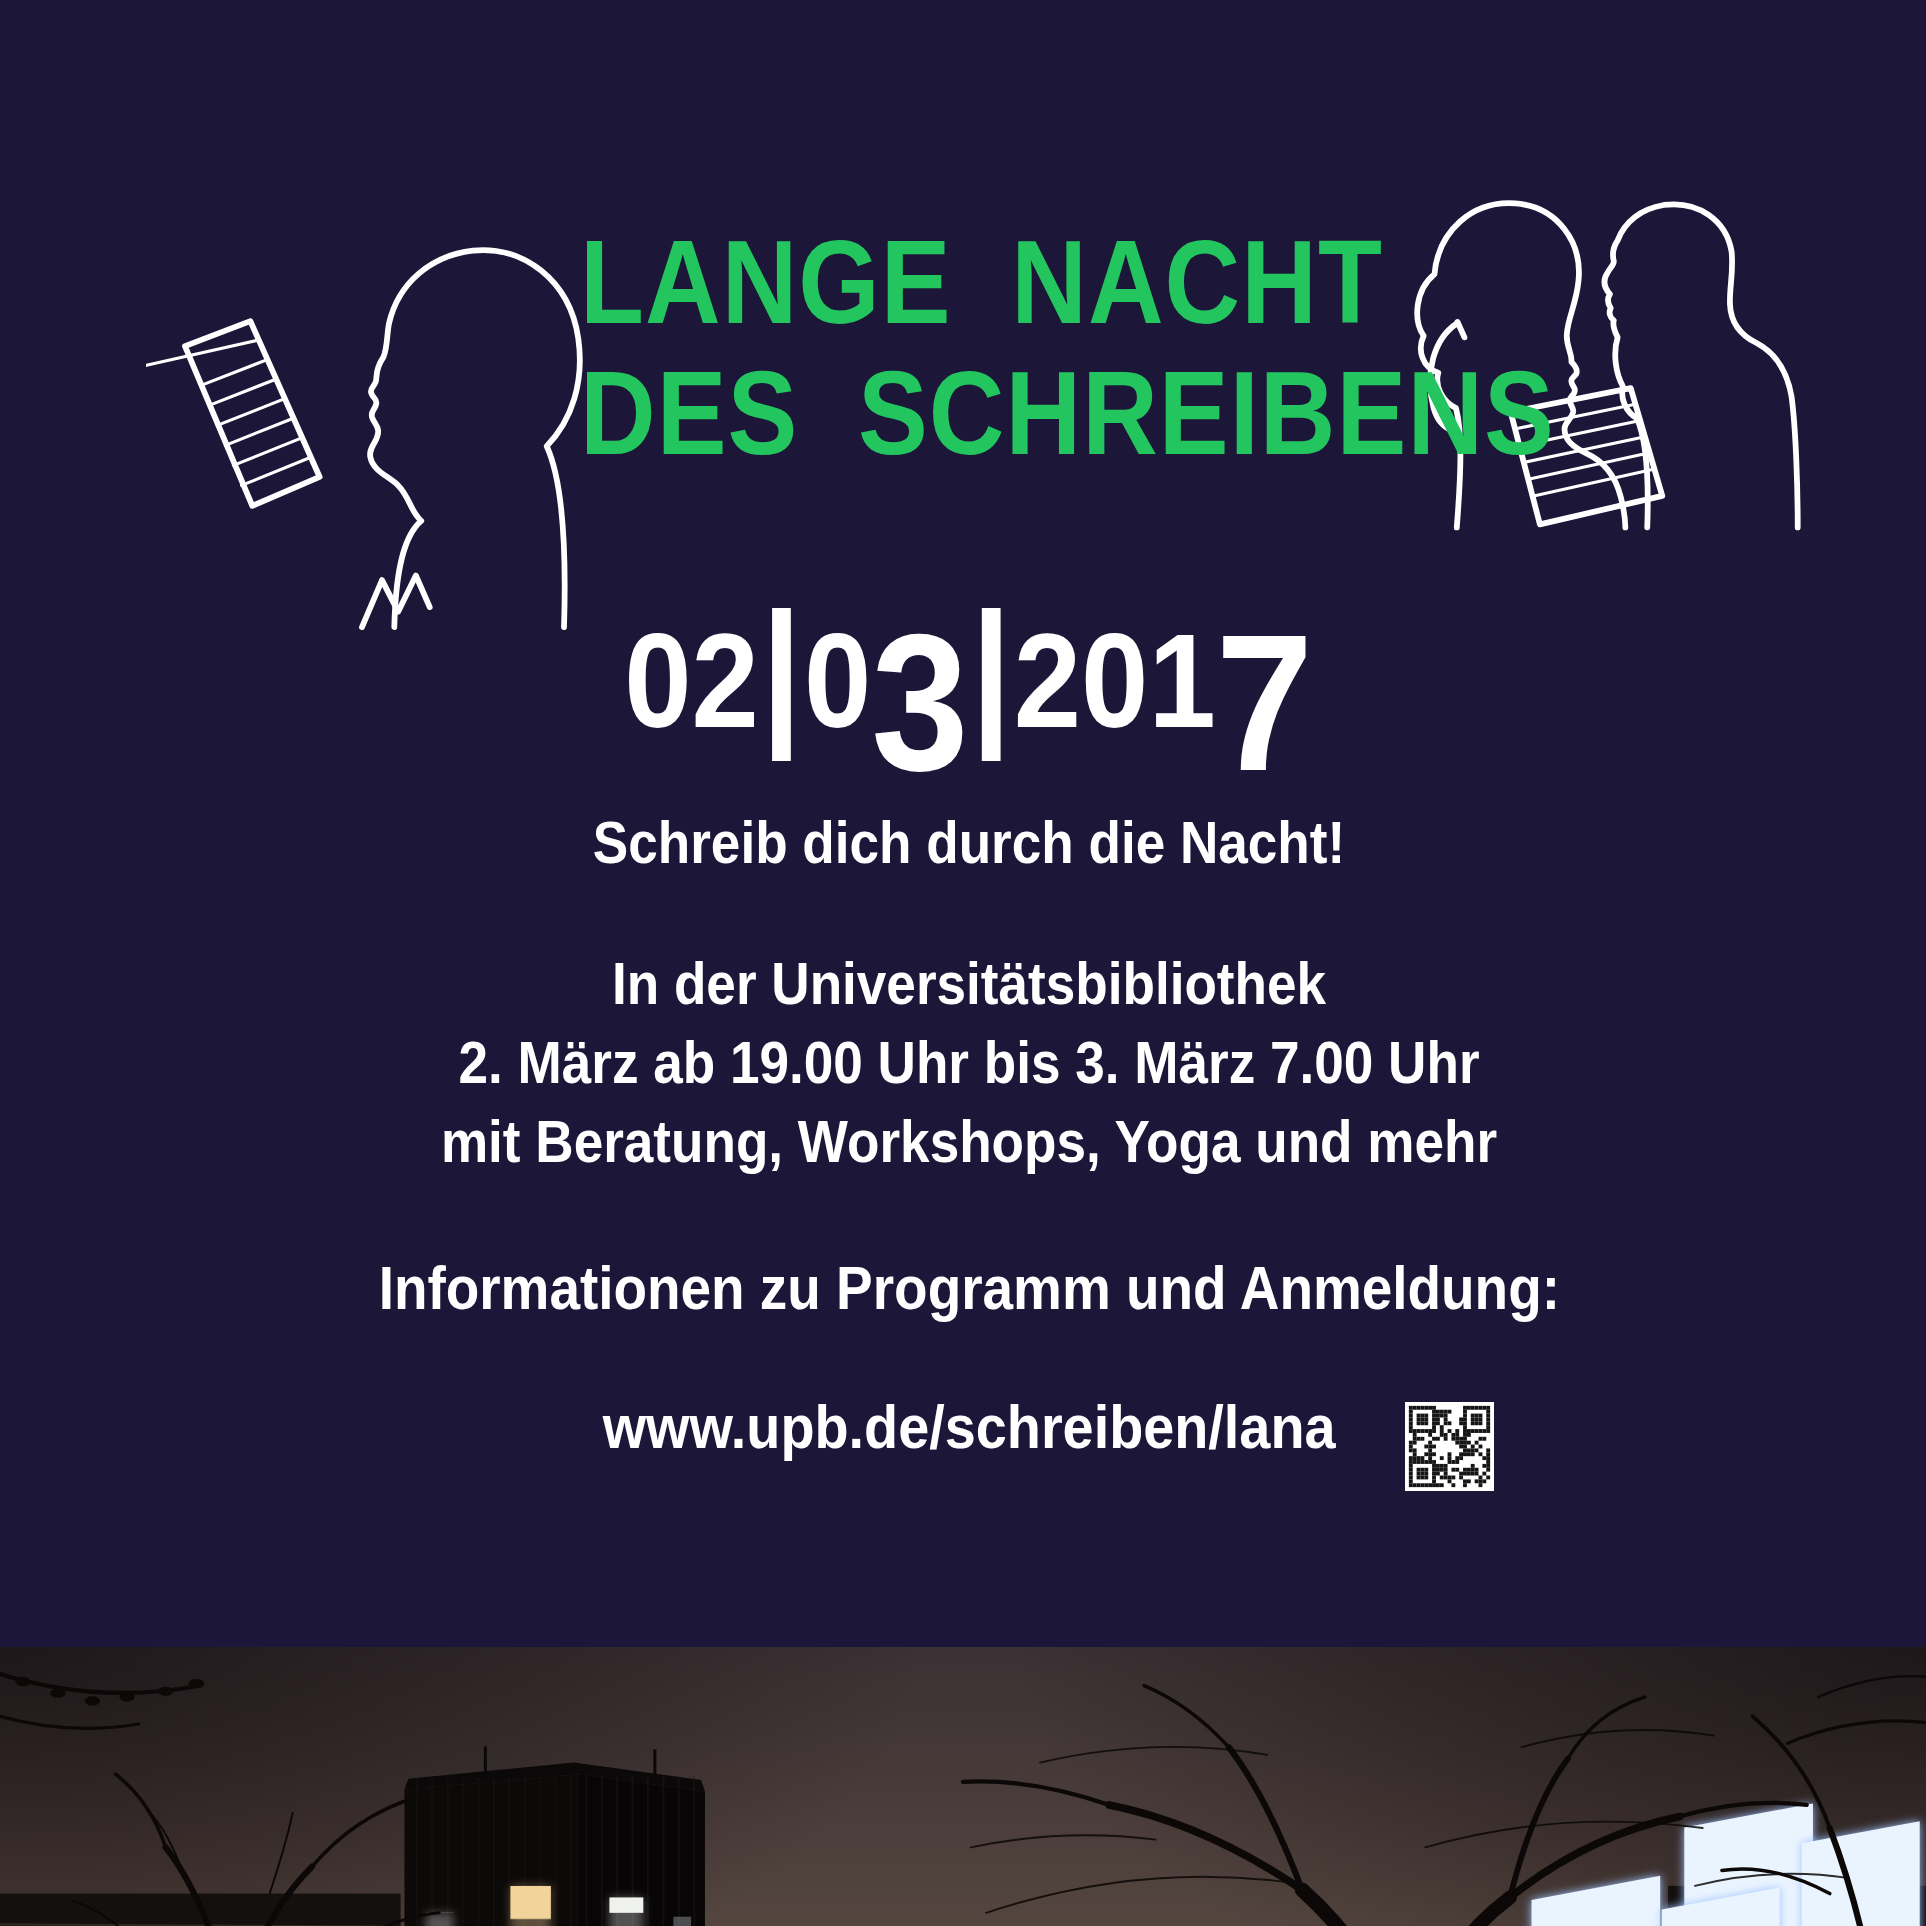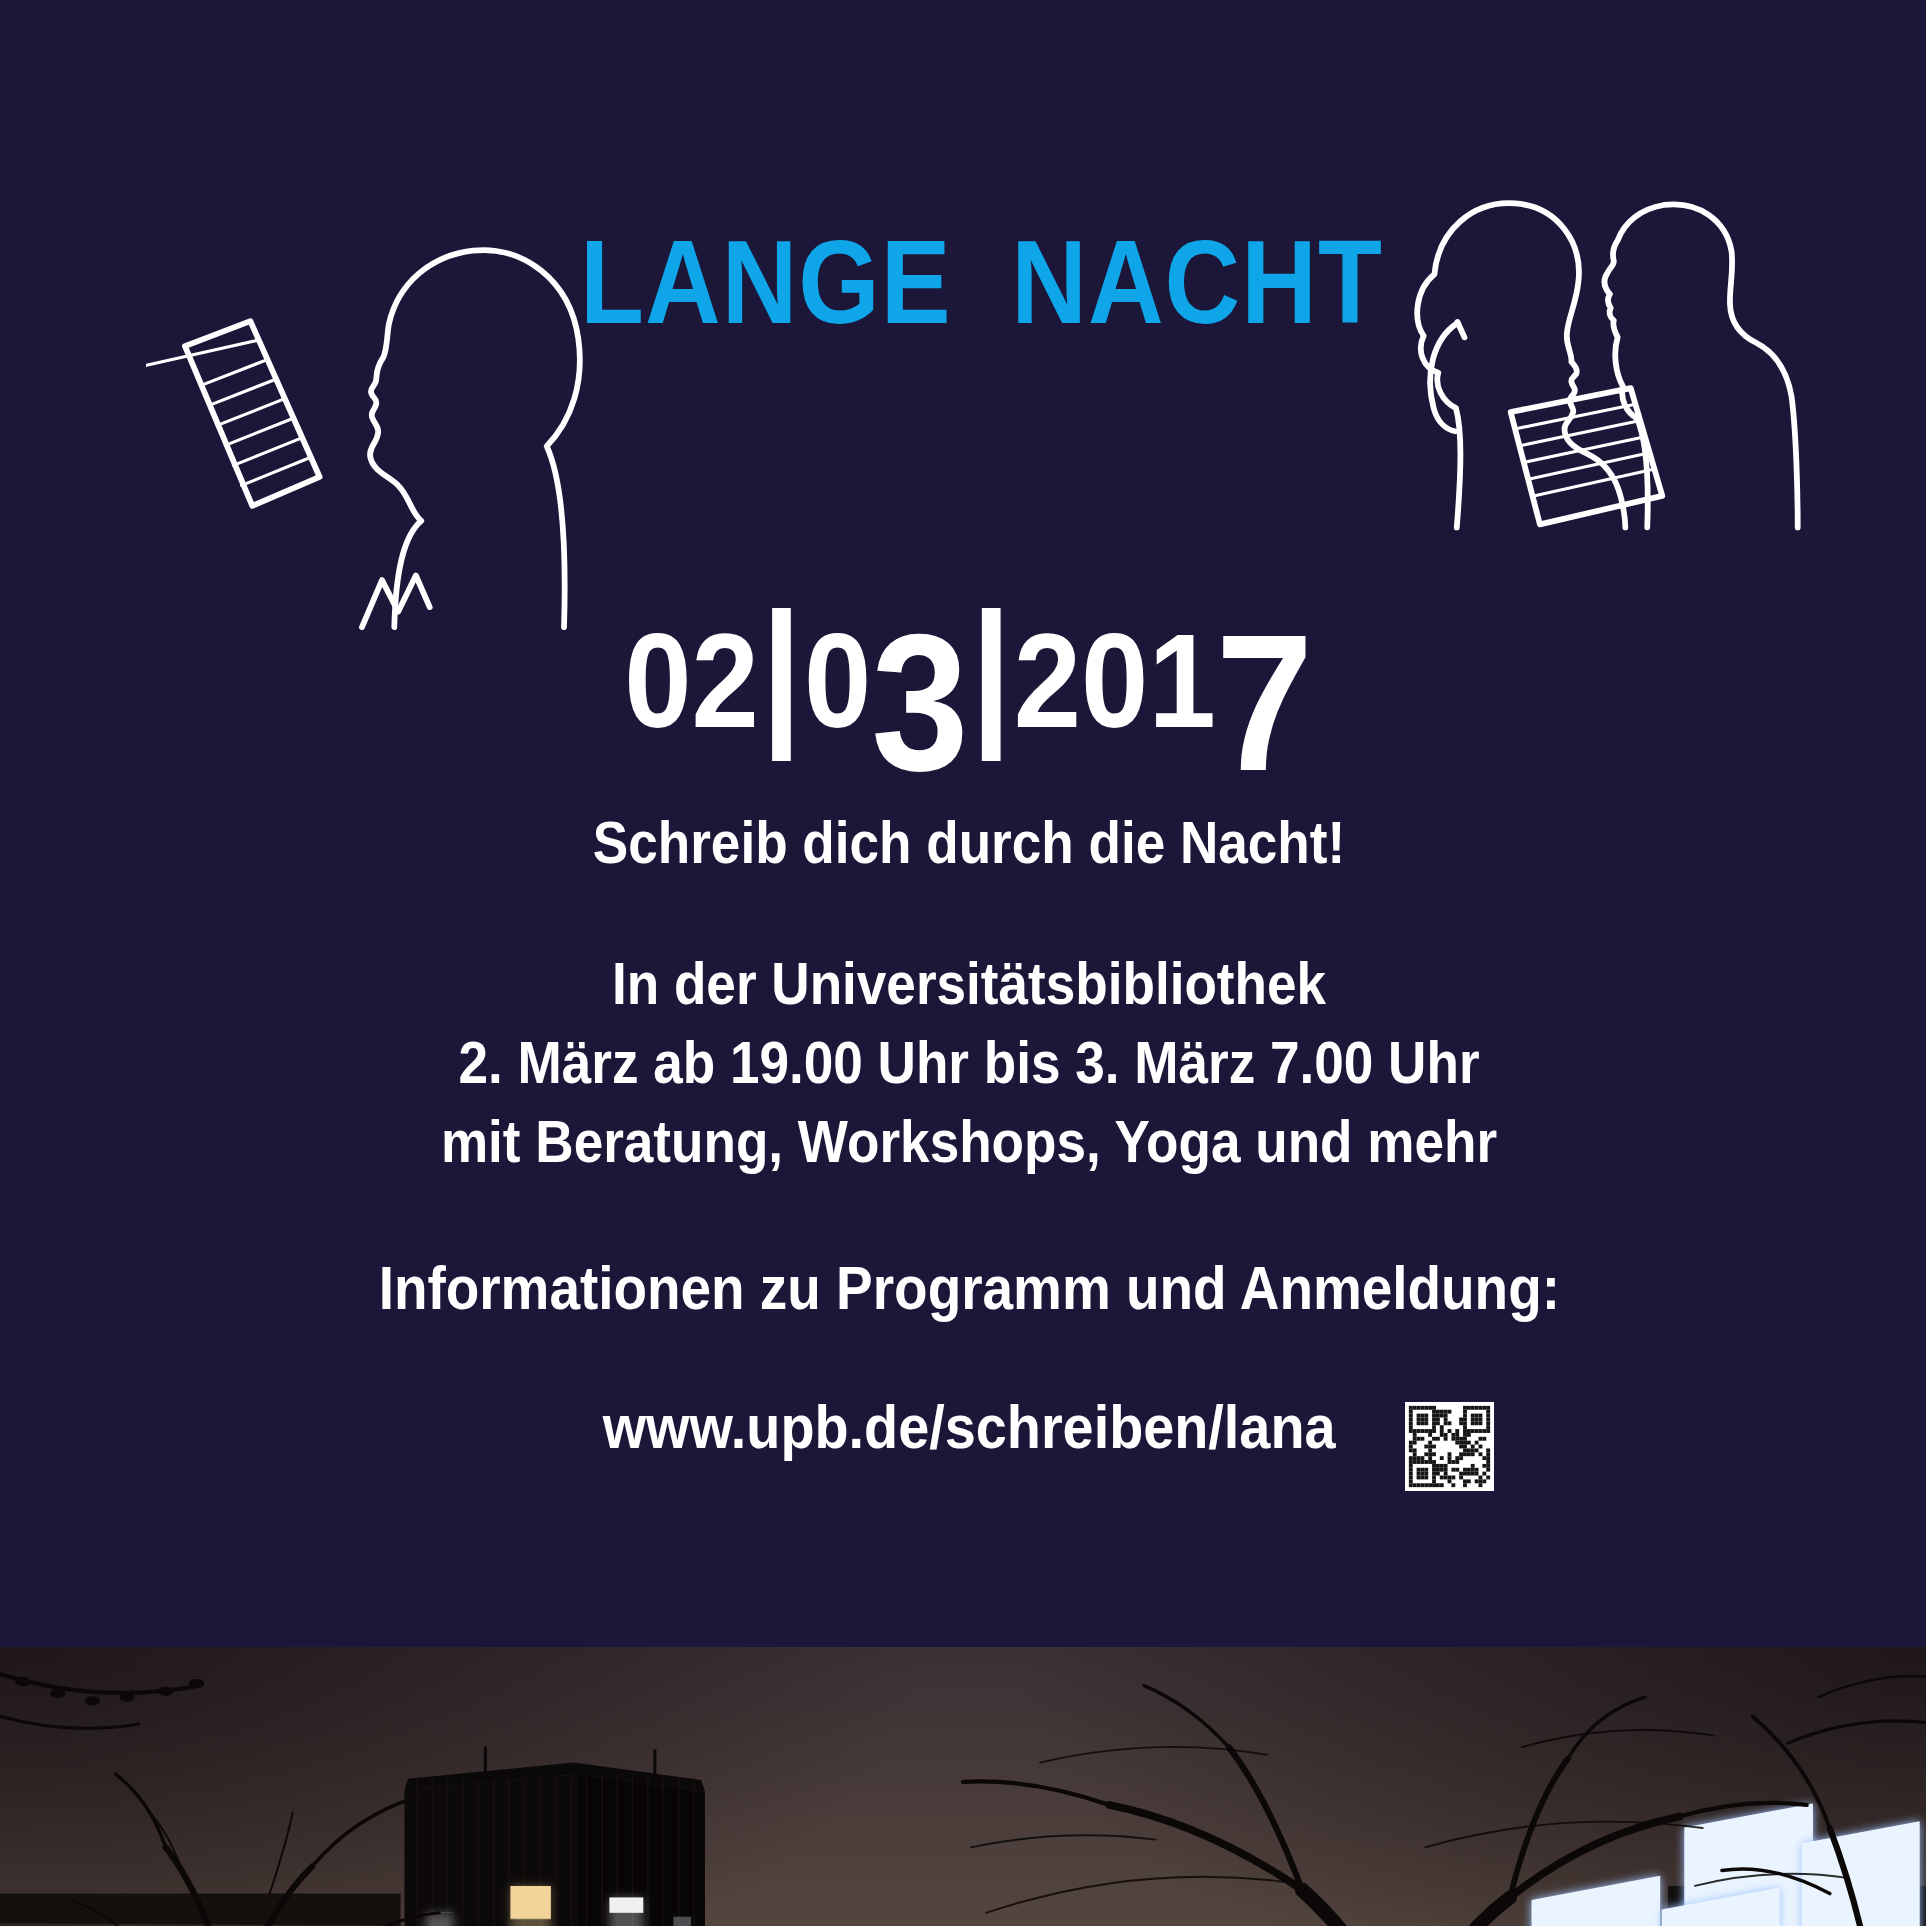--- a/index.html
+++ b/index.html
@@ -3,21 +3,21 @@
 <meta charset="utf-8">
 <style>
   html,body{margin:0;padding:0;background:#fff;}
   #poster{position:relative;width:1938px;height:2730px;overflow:hidden;background:#fff;
           font-family:"Liberation Sans", sans-serif;}
   
   .hero{position:absolute;left:0;top:0;width:1938px;height:1647px;background:#1c1638;overflow:hidden;}
   .hero svg.sil{position:absolute;}
   .sil-left{left:146px;top:146px;width:482px;height:508px;}
   .sil-right{left:1341px;top:108px;width:524px;height:431px;}
-  .title{position:absolute;left:580px;top:216px;color:#0ea5e9;font-weight:700;
+  .title{position:absolute;left:580px;top:216px;color:#22c55e;font-weight:700;
          font-size:119px;line-height:131px;white-space:nowrap;}
   .title .tl{display:inline-block;transform:scaleX(.88);transform-origin:0 50%;
              letter-spacing:.01em;word-spacing:.28em;}
   .date{position:absolute;left:0;top:563px;width:100%;text-align:center;color:#fff;
         font-weight:700;font-size:162px;line-height:1;}
   .date .dwrap{display:inline-block;transform:scaleX(.9);transform-origin:50% 50%;}
   .date .os-x{font-size:.83em;}
   .date .os-d{font-size:1.2em;position:relative;top:.22em;}
   .date .os-bar{font-size:1em;font-weight:600;position:relative;top:-.01em;margin:0 .015em;}
   .heroline{position:absolute;left:0;width:100%;text-align:center;color:#fff;font-weight:700;white-space:nowrap;}
@@ -69,20 +69,21 @@
           <line x1="463" y1="878" x2="777" y2="812"></line>
           <line x1="474" y1="921" x2="789" y2="854"></line>
           <line x1="486" y1="965" x2="801" y2="896"></line>
           <line x1="497" y1="1009" x2="814" y2="938"></line>
         </g>
       </g>
     </svg>
 
     <div class="title">
       <div><span class="tl">LANGE NACHT</span></div>
+      <div><span class="tl">DES SCHREIBENS</span></div>
     </div>
 
     <div class="date">
       <span class="dwrap"><span class="os-x">0</span><span class="os-x">2</span><span class="os-bar">|</span><span class="os-x">0</span><span class="os-d">3</span><span class="os-bar">|</span><span class="os-x">2</span><span class="os-x">0</span><span class="os-x">1</span><span class="os-d">7</span></span>
     </div>
 
     <div class="heroline tagline">
       <span class="cond">Schreib dich durch die Nacht!</span>
     </div>
 

